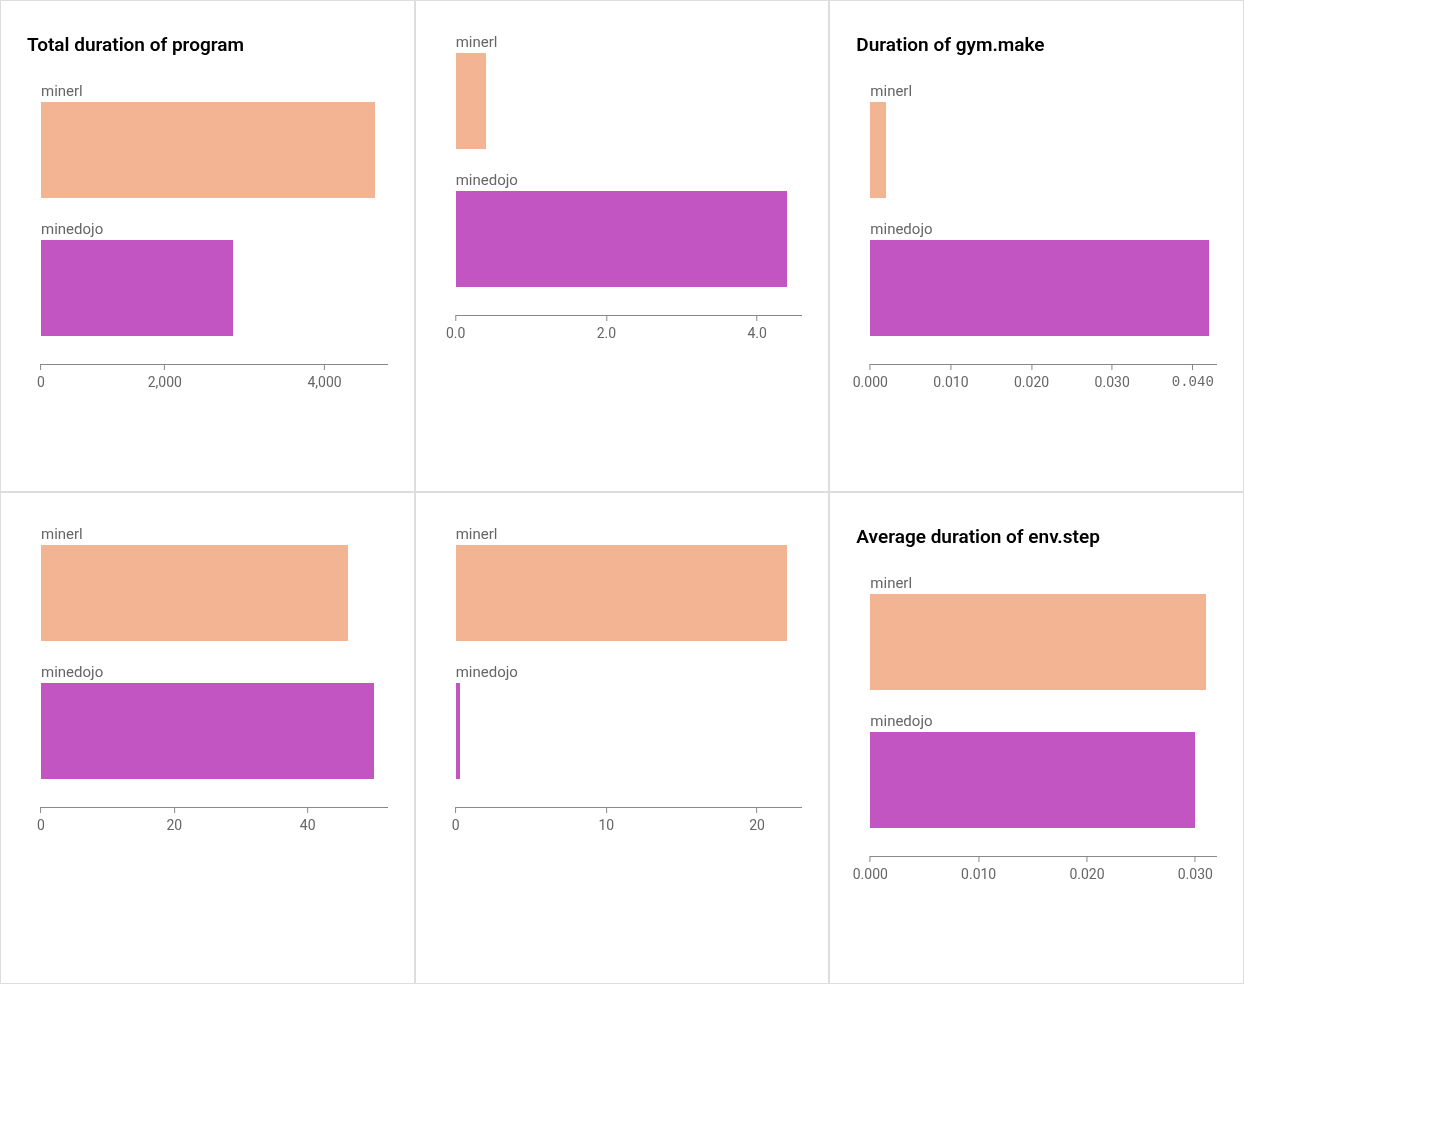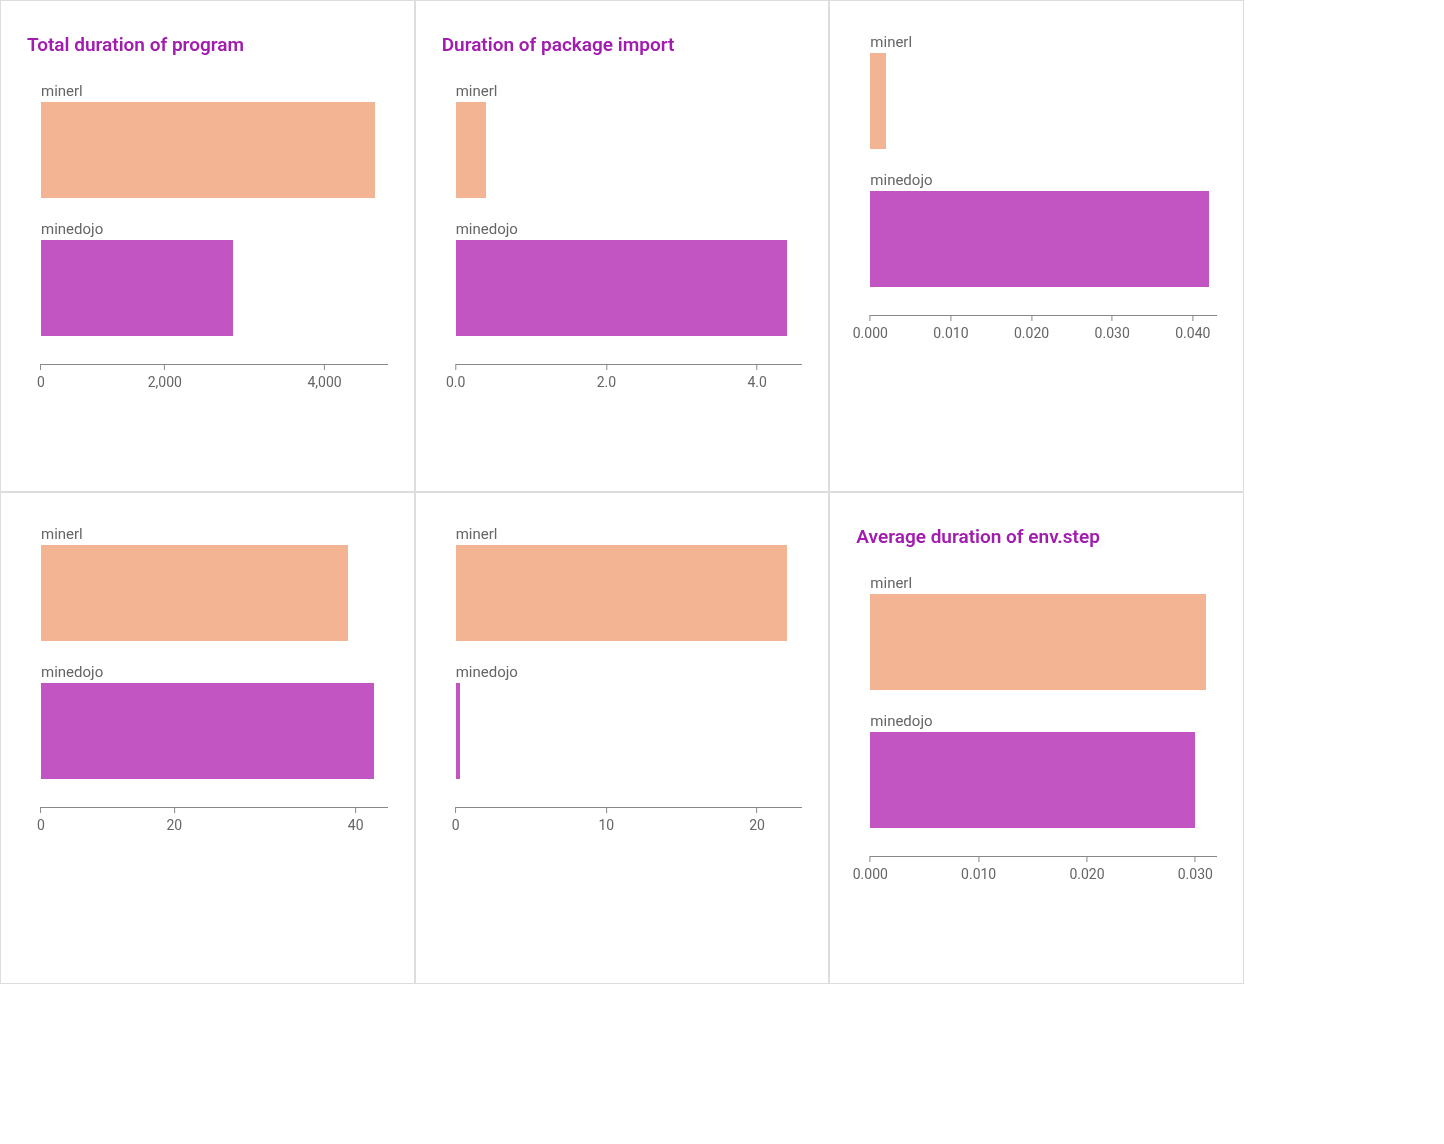--- a/index.html
+++ b/index.html
@@ -20,21 +20,21 @@
   }
   .panel {
     border: 1px solid #ddd;
     padding: 32px 26px 24px 26px;
     display: flex;
     flex-direction: column;
   }
   .panel-title {
     font-size: 19px;
     font-weight: 600;
-    color: #a21caf;
+    color: #000000;
     margin: 0 0 26px 0;
   }
   .chart-area {
     flex: 1;
     display: flex;
     flex-direction: column;
     padding-left: 14px;
     gap: 8px;
   }
   .bar-group {
@@ -118,21 +118,20 @@
             <div class="tick-label">2,000</div>
           </div>
           <div class="tick" style="left: 71.4286%; margin-left: 36px;">
             <div class="tick-mark"></div>
             <div class="tick-label">4,000</div>
           </div>
         </div>
       </div>
     </div>
     <div class="panel">
-      <h3 class="panel-title">Duration of package import</h3>
       <div class="chart-area">
         <div class="bar-group">
           <div class="bar-label">minerl</div>
           <div class="bar-track">
             <div class="bar" style="width: 8.69565%; background: rgb(242, 180, 147);"></div>
           </div>
         </div>
         <div class="bar-group">
           <div class="bar-label">minedojo</div>
           <div class="bar-track">
@@ -150,20 +149,21 @@
             <div class="tick-label">2.0</div>
           </div>
           <div class="tick" style="left: 86.9565%; justify-content: space-between;">
             <div class="tick-mark"></div>
             <div class="tick-label">4.0</div>
           </div>
         </div>
       </div>
     </div>
     <div class="panel">
+      <h3 class="panel-title">Duration of gym.make</h3>
       <div class="chart-area">
         <div class="bar-group">
           <div class="bar-label">minerl</div>
           <div class="bar-track">
             <div class="bar" style="width: 4.65116%; background: rgb(242, 180, 147);"></div>
           </div>
         </div>
         <div class="bar-group">
           <div class="bar-label">minedojo</div>
           <div class="bar-track">
@@ -181,21 +181,21 @@
             <div class="tick-label">0.010</div>
           </div>
           <div class="tick" style="left: 46.5116%;">
             <div class="tick-mark"></div>
             <div class="tick-label">0.020</div>
           </div>
           <div class="tick" style="left: 69.7674%;">
             <div class="tick-mark"></div>
             <div class="tick-label">0.030</div>
           </div>
-          <div class="tick" style="left: 93.0233%;">
+          <div class="tick" style="left: 93.0233%; font-family: Liberation Mono, monospace;">
             <div class="tick-mark"></div>
             <div class="tick-label">0.040</div>
           </div>
         </div>
       </div>
     </div>
     <div class="panel">
       <div class="chart-area">
         <div class="bar-group">
           <div class="bar-label">minerl</div>
@@ -212,21 +212,21 @@
         <div class="axis">
           <div class="axis-line"></div>
           <div class="tick" style="left: 0%;">
             <div class="tick-mark"></div>
             <div class="tick-label">0</div>
           </div>
           <div class="tick" style="left: 38.4615%;">
             <div class="tick-mark"></div>
             <div class="tick-label">20</div>
           </div>
-          <div class="tick" style="left: 76.9231%; margin-left: 48px;">
+          <div class="tick" style="left: 76.9231%;">
             <div class="tick-mark"></div>
             <div class="tick-label">40</div>
           </div>
         </div>
       </div>
     </div>
     <div class="panel">
       <div class="chart-area">
         <div class="bar-group">
           <div class="bar-label">minerl</div>

